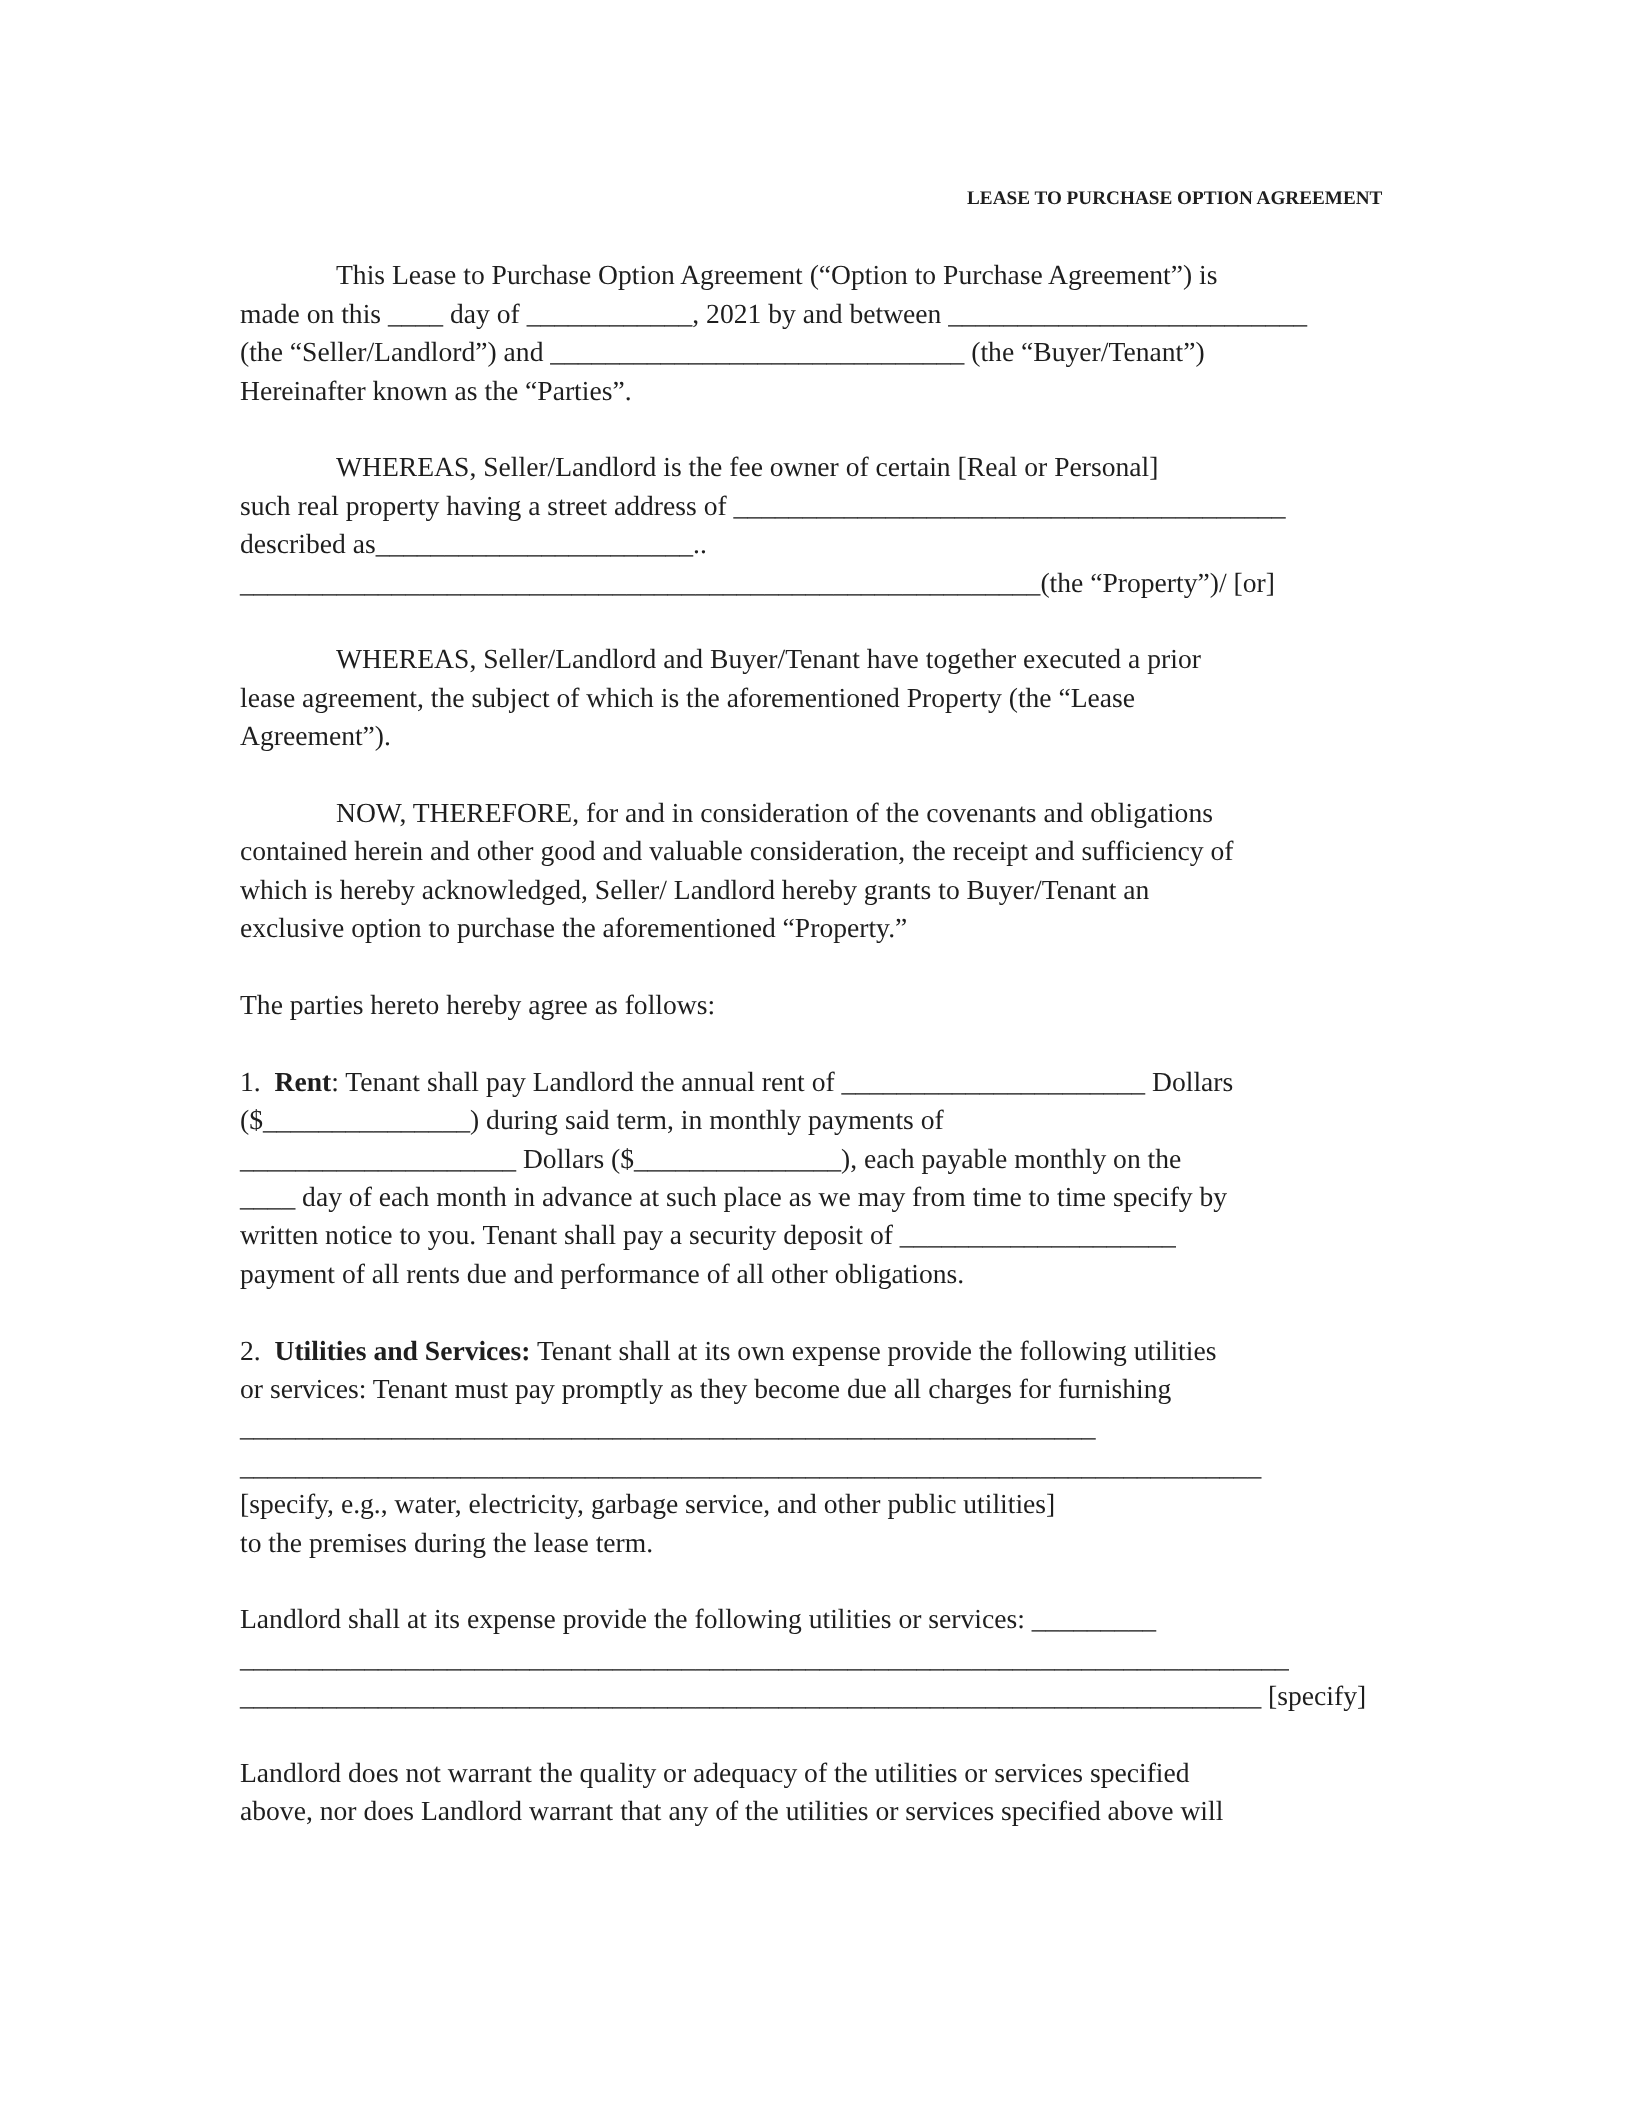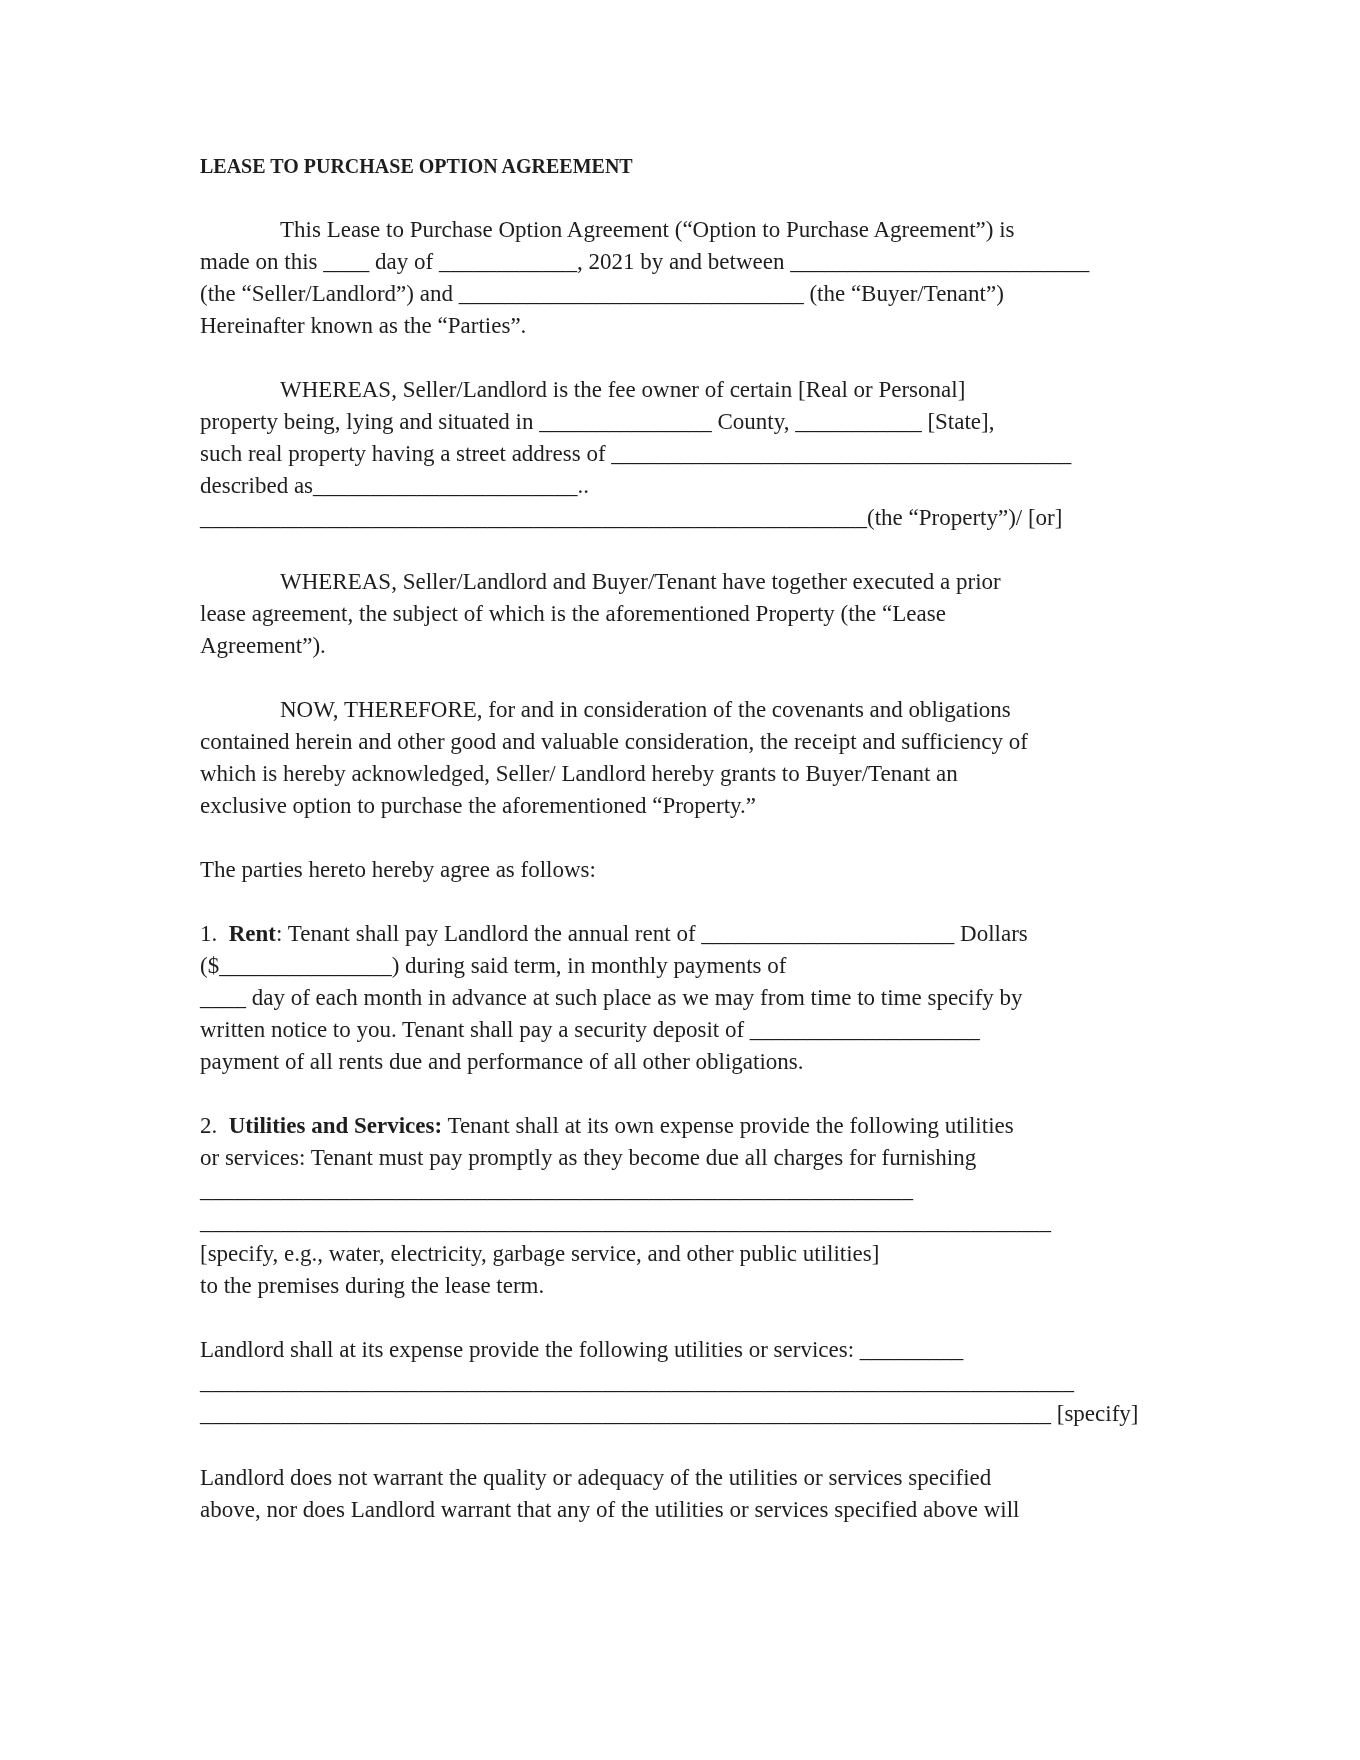--- a/index.html
+++ b/index.html
@@ -18,23 +18,23 @@
     line-height: 32px;
     color: #1e1e1e;
     box-sizing: border-box;
     padding: 150px 0 0 200px;
   }
   .col {
     width: 952px;
   }
   .doc-title {
     display: block;
-    text-align: left;
+    text-align: right;
     font-weight: bold;
-    font-size: 20px;
+    font-size: 16px;
     white-space: pre;
     margin: 0 0 32px 0;
   }
   p.para {
     margin: 32px 0 0 0;
     padding: 0;
   }
   p.para:first-of-type { margin-top: 16px; }
   .line {
     display: block;
@@ -53,21 +53,20 @@
 
     <p class="para">
       <span class="line indent">This Lease to Purchase Option Agreement (“Option to Purchase Agreement”) is</span>
       <span class="line">made on this ____ day of ____________, 2021 by and between __________________________</span>
       <span class="line">(the “Seller/Landlord”) and ______________________________ (the “Buyer/Tenant”)</span>
       <span class="line">Hereinafter known as the “Parties”.</span>
     </p>
 
     <p class="para">
       <span class="line indent">WHEREAS, Seller/Landlord is the fee owner of certain [Real or Personal]</span>
-      <span class="line">property being, lying and situated in _______________ County, ___________ [State],</span>
       <span class="line">such real property having a street address of ________________________________________</span>
       <span class="line">described as_______________________..</span>
       <span class="line">__________________________________________________________(the “Property”)/ [or]</span>
     </p>
 
     <p class="para">
       <span class="line indent">WHEREAS, Seller/Landlord and Buyer/Tenant have together executed a prior</span>
       <span class="line">lease agreement, the subject of which is the aforementioned Property (the “Lease</span>
       <span class="line">Agreement”).</span>
     </p>
@@ -79,20 +78,21 @@
       <span class="line">exclusive option to purchase the aforementioned “Property.”</span>
     </p>
 
     <p class="para">
       <span class="line">The parties hereto hereby agree as follows:</span>
     </p>
 
     <p class="para">
       <span class="line"><span>1.  </span><b>Rent</b><span>: Tenant shall pay Landlord the annual rent of ______________________ Dollars</span></span>
       <span class="line">($_______________) during said term, in monthly payments of</span>
+      <span class="line">____________________ Dollars ($_______________), each payable monthly on the</span>
       <span class="line">____ day of each month in advance at such place as we may from time to time specify by</span>
       <span class="line">written notice to you. Tenant shall pay a security deposit of ____________________</span>
       <span class="line">payment of all rents due and performance of all other obligations.</span>
     </p>
 
     <p class="para">
       <span class="line"><span>2.  </span><b>Utilities and Services:</b><span> Tenant shall at its own expense provide the following utilities</span></span>
       <span class="line">or services: Tenant must pay promptly as they become due all charges for furnishing</span>
       <span class="line">______________________________________________________________</span>
       <span class="line">__________________________________________________________________________</span>

